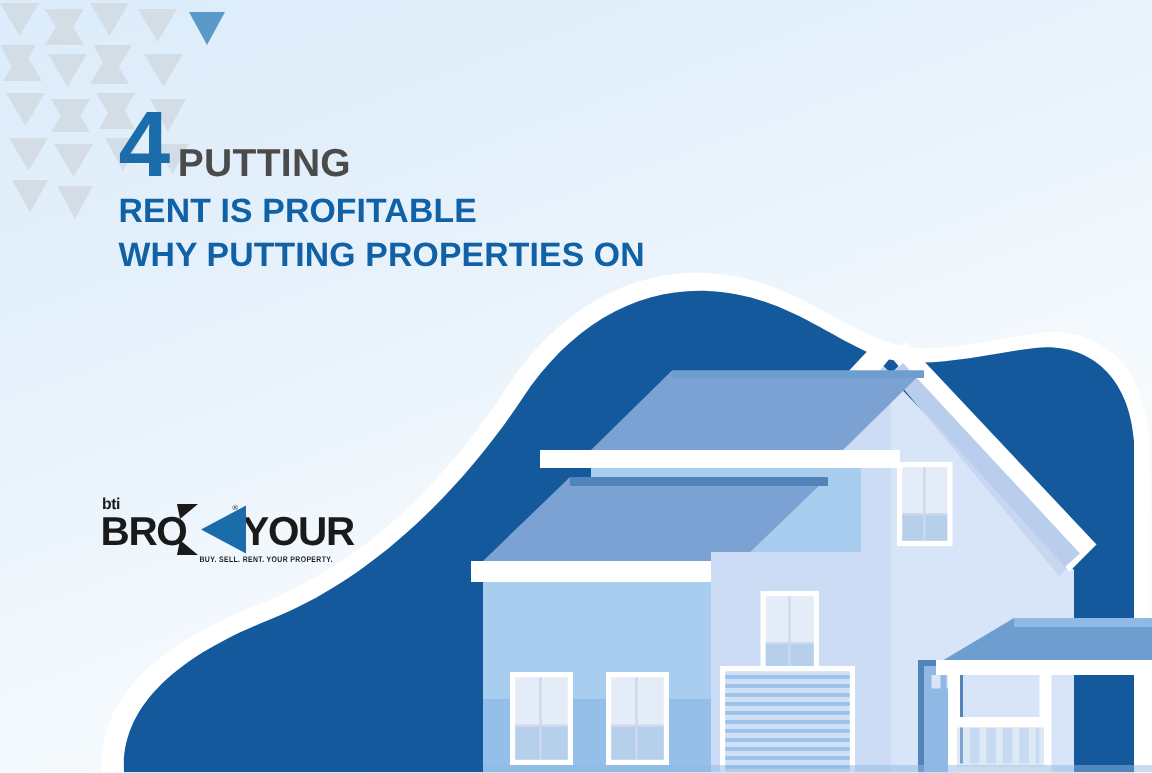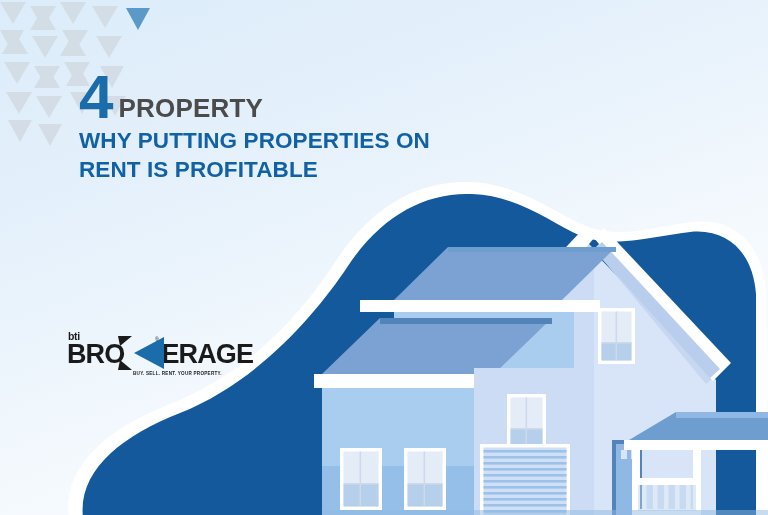--- a/index.html
+++ b/index.html
@@ -307,31 +307,31 @@
       </g>
 
       <rect x="322" y="510" width="452" height="5" fill="#8fb9e4" opacity="0.5"></rect>
 
     </g>
   </svg>
 
   <div id="headline">
     <div class="hl-row1">
       <span class="hl-number">4</span>
-      <span class="hl-reasons">PROPERTY</span>
+      <span class="hl-reasons">PUTTING</span>
     </div>
     <div class="hl-sub">
+      <div>RENT IS PROFITABLE</div>
       <div>WHY PUTTING PROPERTIES ON</div>
-      <div>RENT IS PROFITABLE</div>
     </div>
   </div>
 
   <div id="logo">
     <div id="logo-bti">bti</div>
-    <div id="logo-wordmark"><span>BRO</span><span class="kgap">KK</span><span>ERAGE</span></div>
+    <div id="logo-wordmark"><span>BRO</span><span class="kgap">KK</span><span>YOUR</span></div>
     <svg id="logo-mark" viewBox="0 0 46 34">
       <polygon points="0,0 14,0 2,10" fill="#1a1a1a"></polygon>
       <polygon points="0,34 14,34 2,24" fill="#1a1a1a"></polygon>
       <polygon points="46,1 46,33 16,17" fill="#1b6cab"></polygon>
     </svg>
     <div id="logo-reg">®</div>
     <div id="logo-tagline">BUY. SELL. RENT. YOUR PROPERTY.</div>
   </div>
 
 </div>

